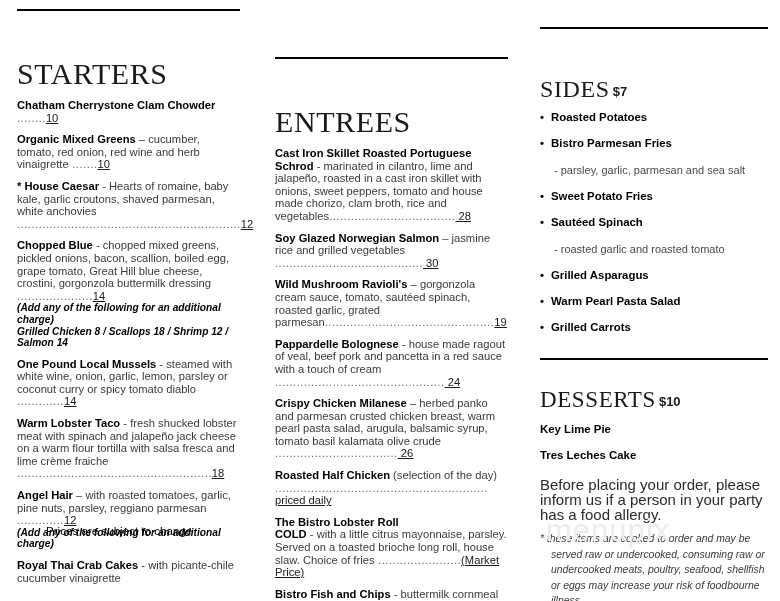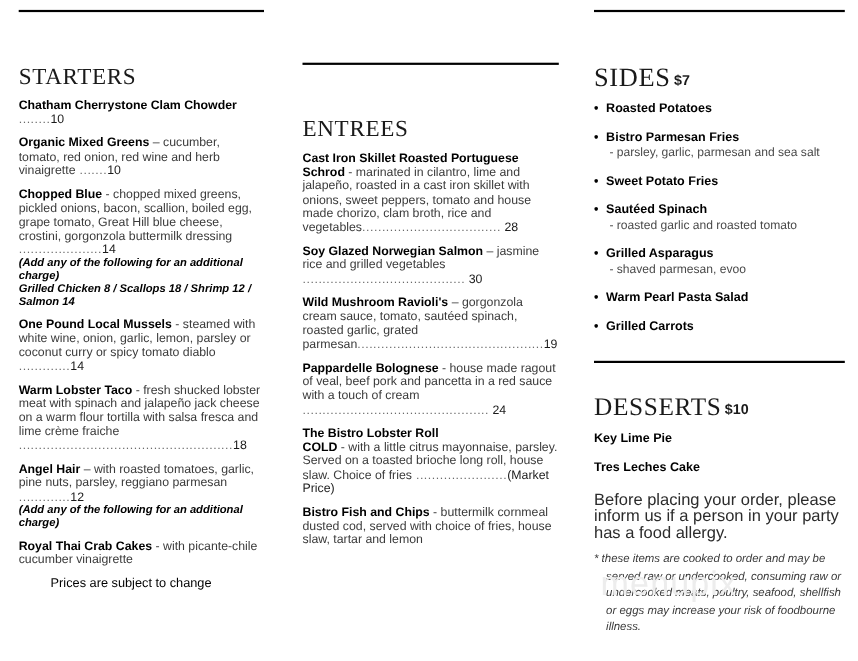--- a/index.html
+++ b/index.html
@@ -26,34 +26,34 @@
     width: 780px;
     height: 601px;
     box-sizing: border-box;
   }
   .col {
     box-sizing: border-box;
     position: relative;
   }
   .col-starters { width: 262px; padding: 9px 22px 0 17px; }
   .col-entrees  { width: 268px; padding: 9px 22px 0 13px; margin-top: 48px; }
-  .col-sides    { width: 250px; padding: 9px 12px 0 10px; }
+  .col-sides    { width: 250px; padding: 27px 12px 0 10px; }
 
   .rule {
     border: 0;
     border-top: 2.4px solid #000;
     margin: 0 0 0 0;
     width: 100%;
   }
   .rule-sides { width: 100%; }
 
   .section-head {
     font-family: "Liberation Serif", serif;
     font-weight: 400;
-    font-size: 21px;
+    font-size: 30px;
     letter-spacing: 0.6px;
     margin: 48px 0 10px 0;
     line-height: 1;
   }
   .col-entrees .section-head { margin-top: 48px; }
   .col-sides .section-head { margin-top: 48px; font-size: 24px; }
   .head-price {
     font-family: "Liberation Sans", sans-serif;
     font-weight: bold;
     font-size: 13px;
@@ -67,21 +67,21 @@
     font-size: 11.2px;
     line-height: 12.6px;
     color: #2b2b2b;
   }
   .item .nm {
     font-weight: bold;
     color: #000;
   }
   .item .desc { color: #3a3a3a; }
   .dots { letter-spacing: 0.5px; color: #6a6a6a; }
-  .price { color: #1a1a1a; }
+  .price { color: #1a1a1a; text-decoration: underline; }
 
   .addon {
     font-weight: bold;
     font-style: italic;
     font-size: 10.2px;
     line-height: 11.6px;
     color: #000;
     display: block;
   }
 
@@ -98,21 +98,21 @@
     color: #000;
   }
   .side .sname {
     font-weight: bold;
     color: #000;
     margin-top: 20px;
   }
   .side .sdesc {
     display: block;
     margin-left: 14px;
-    margin-top: 1px;
+    margin-top: 14px;
     font-weight: normal;
     color: #4a4a4a;
     font-size: 11px;
   }
 
   .dessert-rule {
     border: 0;
     border-top: 2.4px solid #000;
     margin: 24px 0 0 0;
     width: 100%;
@@ -175,52 +175,55 @@
 
 <div class="page">
   <div class="columns">
 
     <div class="col col-starters">
       <hr class="rule">
       <div class="section-head">STARTERS</div>
       <div id="starters-list">
           <div class="item"><span class="nm">Chatham Cherrystone Clam Chowder</span><span class="dots"> ........</span><span class="price">10</span></div>
           <div class="item"><span class="nm">Organic Mixed Greens</span><span class="desc"> – cucumber, tomato, red onion, red wine and herb vinaigrette</span><span class="dots"> .......</span><span class="price">10</span></div>
+          <div class="item"><span class="nm">* House Caesar</span><span class="desc"> - Hearts of romaine, baby kale, garlic croutons, shaved parmesan, white anchovies</span><span class="dots"> ..............................................................</span><span class="price">12</span></div>
           <div class="item"><span class="nm">Chopped Blue</span><span class="desc"> - chopped mixed greens, pickled onions, bacon, scallion, boiled egg, grape tomato, Great Hill blue cheese, crostini, gorgonzola buttermilk dressing</span><span class="dots">  .....................</span><span class="price">14</span><span class="addon">(Add any of the following for an additional charge)</span><span class="addon">Grilled Chicken 8 / Scallops 18 / Shrimp 12 / Salmon 14</span></div>
           <div class="item"><span class="nm">One Pound Local Mussels</span><span class="desc"> - steamed with white wine, onion, garlic, lemon, parsley or coconut curry or spicy tomato diablo</span><span class="dots"> .............</span><span class="price">14</span></div>
           <div class="item"><span class="nm">Warm Lobster Taco</span><span class="desc"> - fresh shucked lobster meat with spinach and jalapeño jack cheese on a warm flour tortilla with salsa fresca and lime crème fraiche</span><span class="dots">  ......................................................</span><span class="price">18</span></div>
           <div class="item"><span class="nm">Angel Hair</span><span class="desc"> – with roasted tomatoes, garlic, pine nuts, parsley, reggiano parmesan</span><span class="dots">     .............</span><span class="price">12</span><span class="addon">(Add any of the following for an additional charge)</span></div>
           <div class="item"><span class="nm">Royal Thai Crab Cakes</span><span class="desc"> - with picante-chile cucumber vinaigrette</span></div>
         </div>
     </div>
 
     <div class="col col-entrees">
       <hr class="rule">
       <div class="section-head">ENTREES</div>
       <div id="entrees-list">
           <div class="item"><span class="nm">Cast Iron Skillet Roasted Portuguese Schrod</span><span class="desc"> - marinated in cilantro, lime and jalapeño, roasted in a cast iron skillet with onions, sweet peppers, tomato and house made chorizo, clam broth, rice and vegetables</span><span class="dots">...................................</span><span class="price"> 28</span></div>
           <div class="item"><span class="nm">Soy Glazed Norwegian Salmon</span><span class="desc"> – jasmine rice and grilled vegetables</span><span class="dots"> .........................................</span><span class="price"> 30</span></div>
           <div class="item"><span class="nm">Wild Mushroom Ravioli's</span><span class="desc"> – gorgonzola cream sauce, tomato, sautéed spinach, roasted garlic, grated parmesan</span><span class="dots">...............................................</span><span class="price">19</span></div>
           <div class="item"><span class="nm">Pappardelle Bolognese</span><span class="desc"> - house made ragout of veal, beef pork and pancetta in a red sauce with a touch of cream</span><span class="dots"> ...............................................</span><span class="price"> 24</span></div>
+          <div class="item"><span class="nm">Crispy Chicken Milanese</span><span class="desc"> – herbed panko and parmesan crusted chicken breast, warm pearl pasta salad, arugula, balsamic syrup, tomato basil kalamata olive crude</span><span class="dots"> ..................................</span><span class="price"> 26</span></div>
+          <div class="item"><span class="nm">Roasted Half Chicken</span><span class="desc"> (selection of the day)</span><span class="dots"> ...........................................................</span><span class="price"> priced daily</span></div>
           <div class="item"><span class="nm">The Bistro Lobster Roll</span><br><span class="nm">COLD</span><span class="desc"> - with a little citrus mayonnaise, parsley. Served on a toasted brioche long roll, house slaw. Choice of fries</span><span class="dots"> .......................</span><span class="price">(Market Price)</span></div>
           <div class="item"><span class="nm">Bistro Fish and Chips</span><span class="desc"> - buttermilk cornmeal dusted cod, served with choice of fries, house slaw, tartar and lemon</span></div>
         </div>
     </div>
 
     <div class="col col-sides">
       <hr class="rule rule-sides">
       <div class="section-head">
         <span>SIDES</span><span class="head-price">$7</span>
       </div>
       <div id="sides-list">
           <div class="side"><span class="bullet">•</span><span class="sname">Roasted Potatoes</span></div>
           <div class="side"><span class="bullet">•</span><span class="sname">Bistro Parmesan Fries</span><span class="sdesc">- parsley, garlic, parmesan and sea salt</span></div>
           <div class="side"><span class="bullet">•</span><span class="sname">Sweet Potato Fries</span></div>
           <div class="side"><span class="bullet">•</span><span class="sname">Sautéed Spinach</span><span class="sdesc">- roasted garlic and roasted tomato</span></div>
-          <div class="side"><span class="bullet">•</span><span class="sname">Grilled Asparagus</span><span class="sdesc">- shaved parmesan, evoo</span></div>
+          <div class="side"><span class="bullet">•</span><span class="sname">Grilled Asparagus</span></div>
           <div class="side"><span class="bullet">•</span><span class="sname">Warm Pearl Pasta Salad</span></div>
           <div class="side"><span class="bullet">•</span><span class="sname">Grilled Carrots</span></div>
         </div>
 
       <hr class="dessert-rule">
       <div class="dessert-head">
         <span>DESSERTS</span><span class="head-price">$10</span>
       </div>
       <div id="desserts-list">
           <div class="dessert">Key Lime Pie</div>

